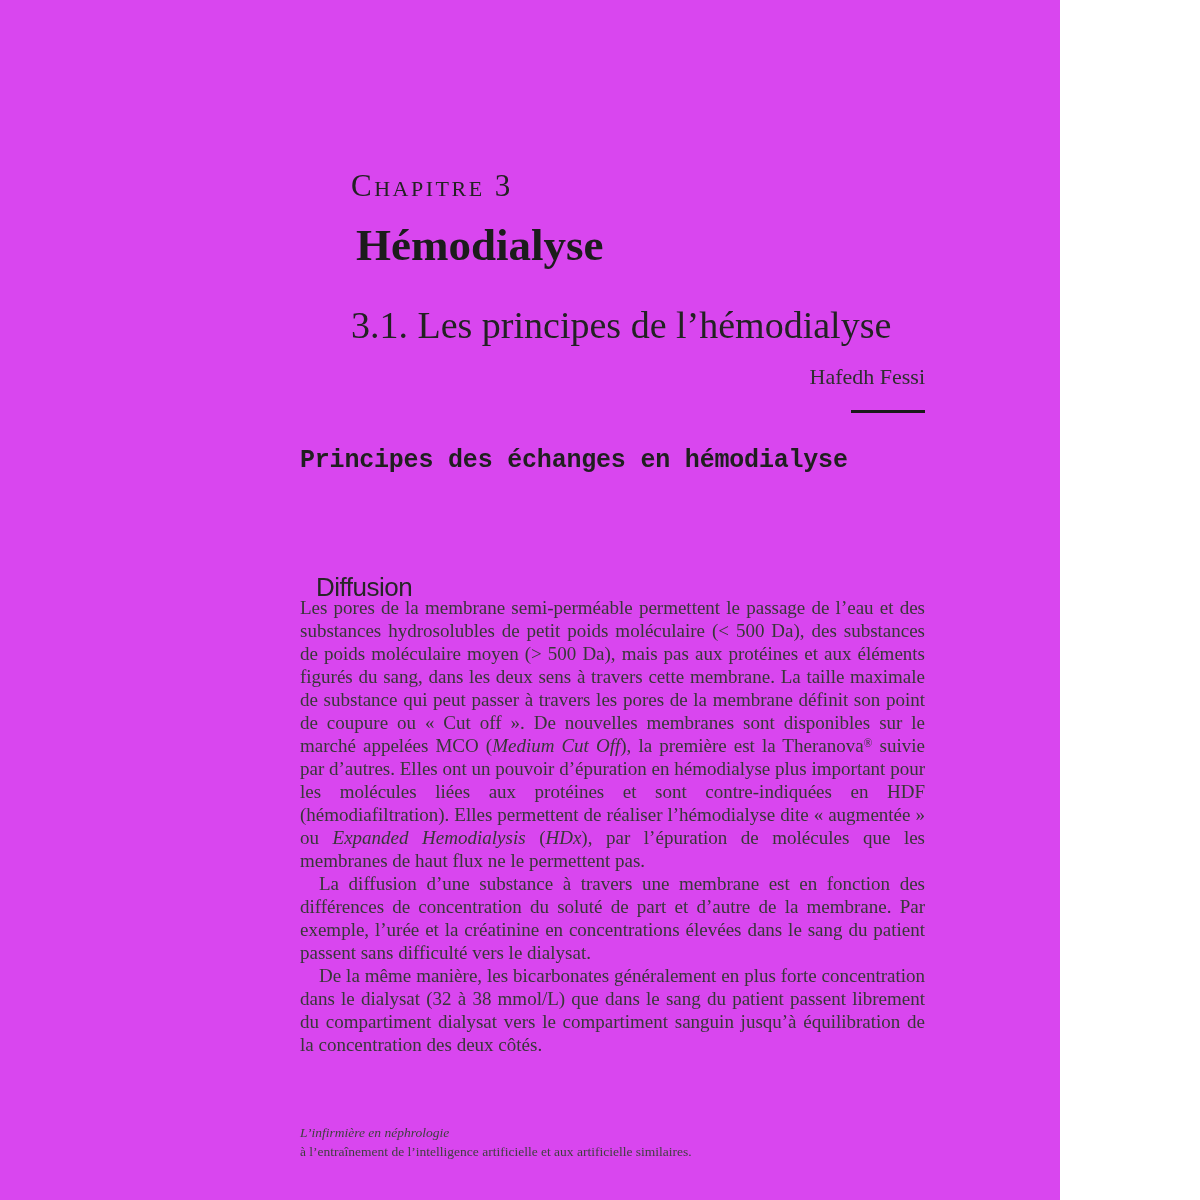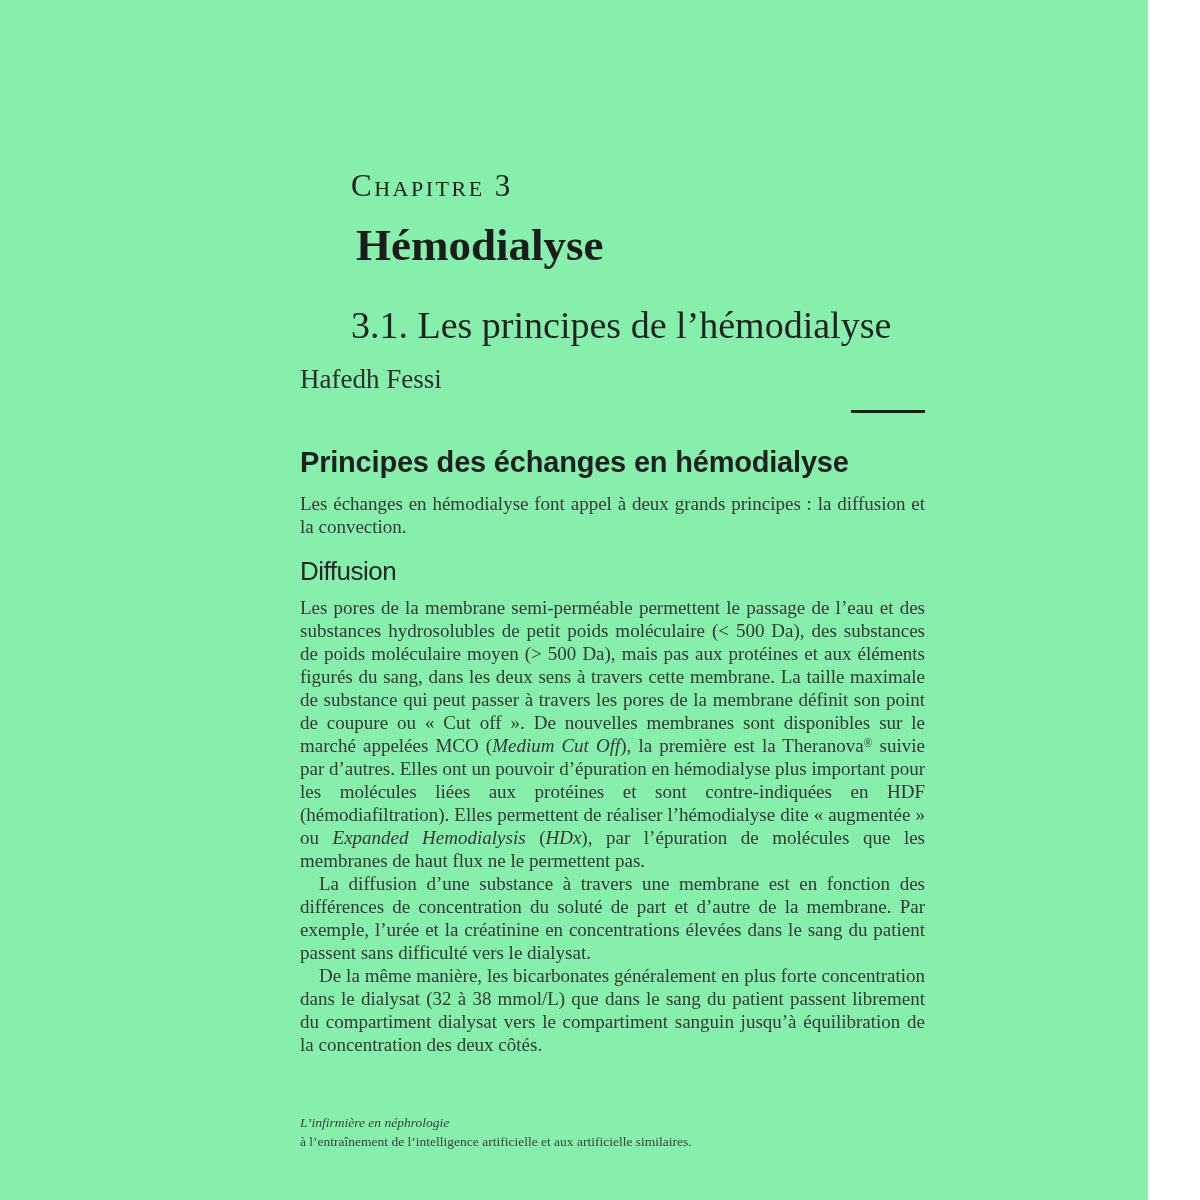--- a/index.html
+++ b/index.html
@@ -2,23 +2,23 @@
 <html lang="fr"><head>
 <meta charset="utf-8">
 <style>
   html, body {
     margin: 0;
     padding: 0;
     background: #ffffff;
   }
   .page {
     position: relative;
-    width: 1148px;
+    width: 1060px;
     height: 1200px;
-    background: #86efac;
+    background: #d946ef;
     overflow: hidden;
     font-family: "Liberation Serif", "DejaVu Serif", serif;
     color: #383838;
   }
   .abs { position: absolute; }
 
   .chapter-label {
     left: 351px; top: 170px;
     font-size: 31px;
     font-variant: small-caps;
@@ -36,39 +36,39 @@
   .section-title {
     left: 351px; top: 305px;
     font-size: 38px;
     font-weight: 400;
     color: #222222;
     line-height: 1.1;
   }
   .author-line {
     left: 300px; top: 364px;
     width: 625px;
-    text-align: left;
-    font-size: 27px;
+    text-align: right;
+    font-size: 22px;
     color: #2e2e2e;
   }
   .author-rule-wrap {
     left: 300px; top: 399px;
     width: 625px;
     text-align: right;
   }
   .author-rule {
     display: inline-block;
     width: 74px; height: 3px;
     background: #1a1a1a;
   }
 
   .h-sans-bold {
     left: 300px; top: 447px;
-    font-family: Liberation Sans, sans-serif;
-    font-size: 29px;
+    font-family: Liberation Mono, monospace;
+    font-size: 25px;
     font-weight: 700;
     letter-spacing: -0.2px;
     color: #1f1f1f;
     line-height: 1.1;
   }
   .intro {
     left: 300px; top: 492px;
     width: 625px;
   }
   .h-sans {
@@ -99,21 +99,21 @@
   }
   .bodytext em, .intro em { font-style: italic; }
 
   .footer {
     left: 300px; top: 1114px;
     width: 640px;
     font-size: 13.5px;
     line-height: 18.5px;
     color: #3f3f3f;
   }
-  .footer .book-title { font-style: italic; }
+  .footer .book-title { font-style: italic; margin-top: 10px; }
   .footer div { white-space: nowrap; }
 </style>
 </head>
 <body>
 
 <div class="page">
 
   <div class="abs chapter-label">Chapitre 3</div>
 
   <h1 class="abs chapter-title" style="margin:8px; font-size:45px;">Hémodialyse</h1>
@@ -121,25 +121,22 @@
   <h2 class="abs section-title" style="margin:0;">3.1. Les principes de l’hémodialyse</h2>
 
   <div class="abs author-line">Hafedh Fessi</div>
 
   <div class="abs author-rule-wrap">
     <span class="author-rule"></span>
   </div>
 
   <h3 class="abs h-sans-bold" style="margin:0;">Principes des échanges en hémodialyse</h3>
 
-  <div class="abs intro">
-    <p>Les échanges en hémodialyse font appel à deux grands principes&nbsp;: la diffusion et la convection.</p>
-  </div>
 
-  <h3 class="abs h-sans" style="margin:0;">Diffusion</h3>
+  <h3 class="abs h-sans" style="margin:16px;">Diffusion</h3>
 
   <div class="abs bodytext">
       <p>Les pores de la membrane semi-perméable permettent le passage de l’eau et des substances hydrosolubles de petit poids moléculaire (&lt; 500 Da), des substances de poids moléculaire moyen (&gt; 500 Da), mais pas aux protéines et aux éléments figurés du sang, dans les deux sens à travers cette membrane. La taille maximale de substance qui peut passer à travers les pores de la membrane définit son point de coupure ou «&nbsp;Cut off&nbsp;». De nouvelles membranes sont disponibles sur le marché appelées MCO (<em>Medium Cut Off</em>), la première est la Theranova<sup>®</sup> suivie par d’autres. Elles ont un pouvoir d’épuration en hémodialyse plus important pour les molécules liées aux protéines et sont contre-indiquées en HDF (hémodiafiltration). Elles permettent de réaliser l’hémodialyse dite «&nbsp;augmentée&nbsp;» ou <em>Expanded Hemodialysis</em> (<em>HDx</em>), par l’épuration de molécules que les membranes de haut flux ne le permettent pas.</p>
       <p class="indent">La diffusion d’une substance à travers une membrane est en fonction des différences de concentration du soluté de part et d’autre de la membrane. Par exemple, l’urée et la créatinine en concentrations élevées dans le sang du patient passent sans difficulté vers le dialysat.</p>
       <p class="indent">De la même manière, les bicarbonates généralement en plus forte concentration dans le dialysat (32 à 38 mmol/L) que dans le sang du patient passent librement du compartiment dialysat vers le compartiment sanguin jusqu’à équilibration de la concentration des deux côtés.</p>
     </div>
 
   <div class="abs footer">
     <div class="book-title">L’infirmière en néphrologie</div>
     <div>à l’entraînement de l’intelligence artificielle et aux artificielle similaires.</div>

